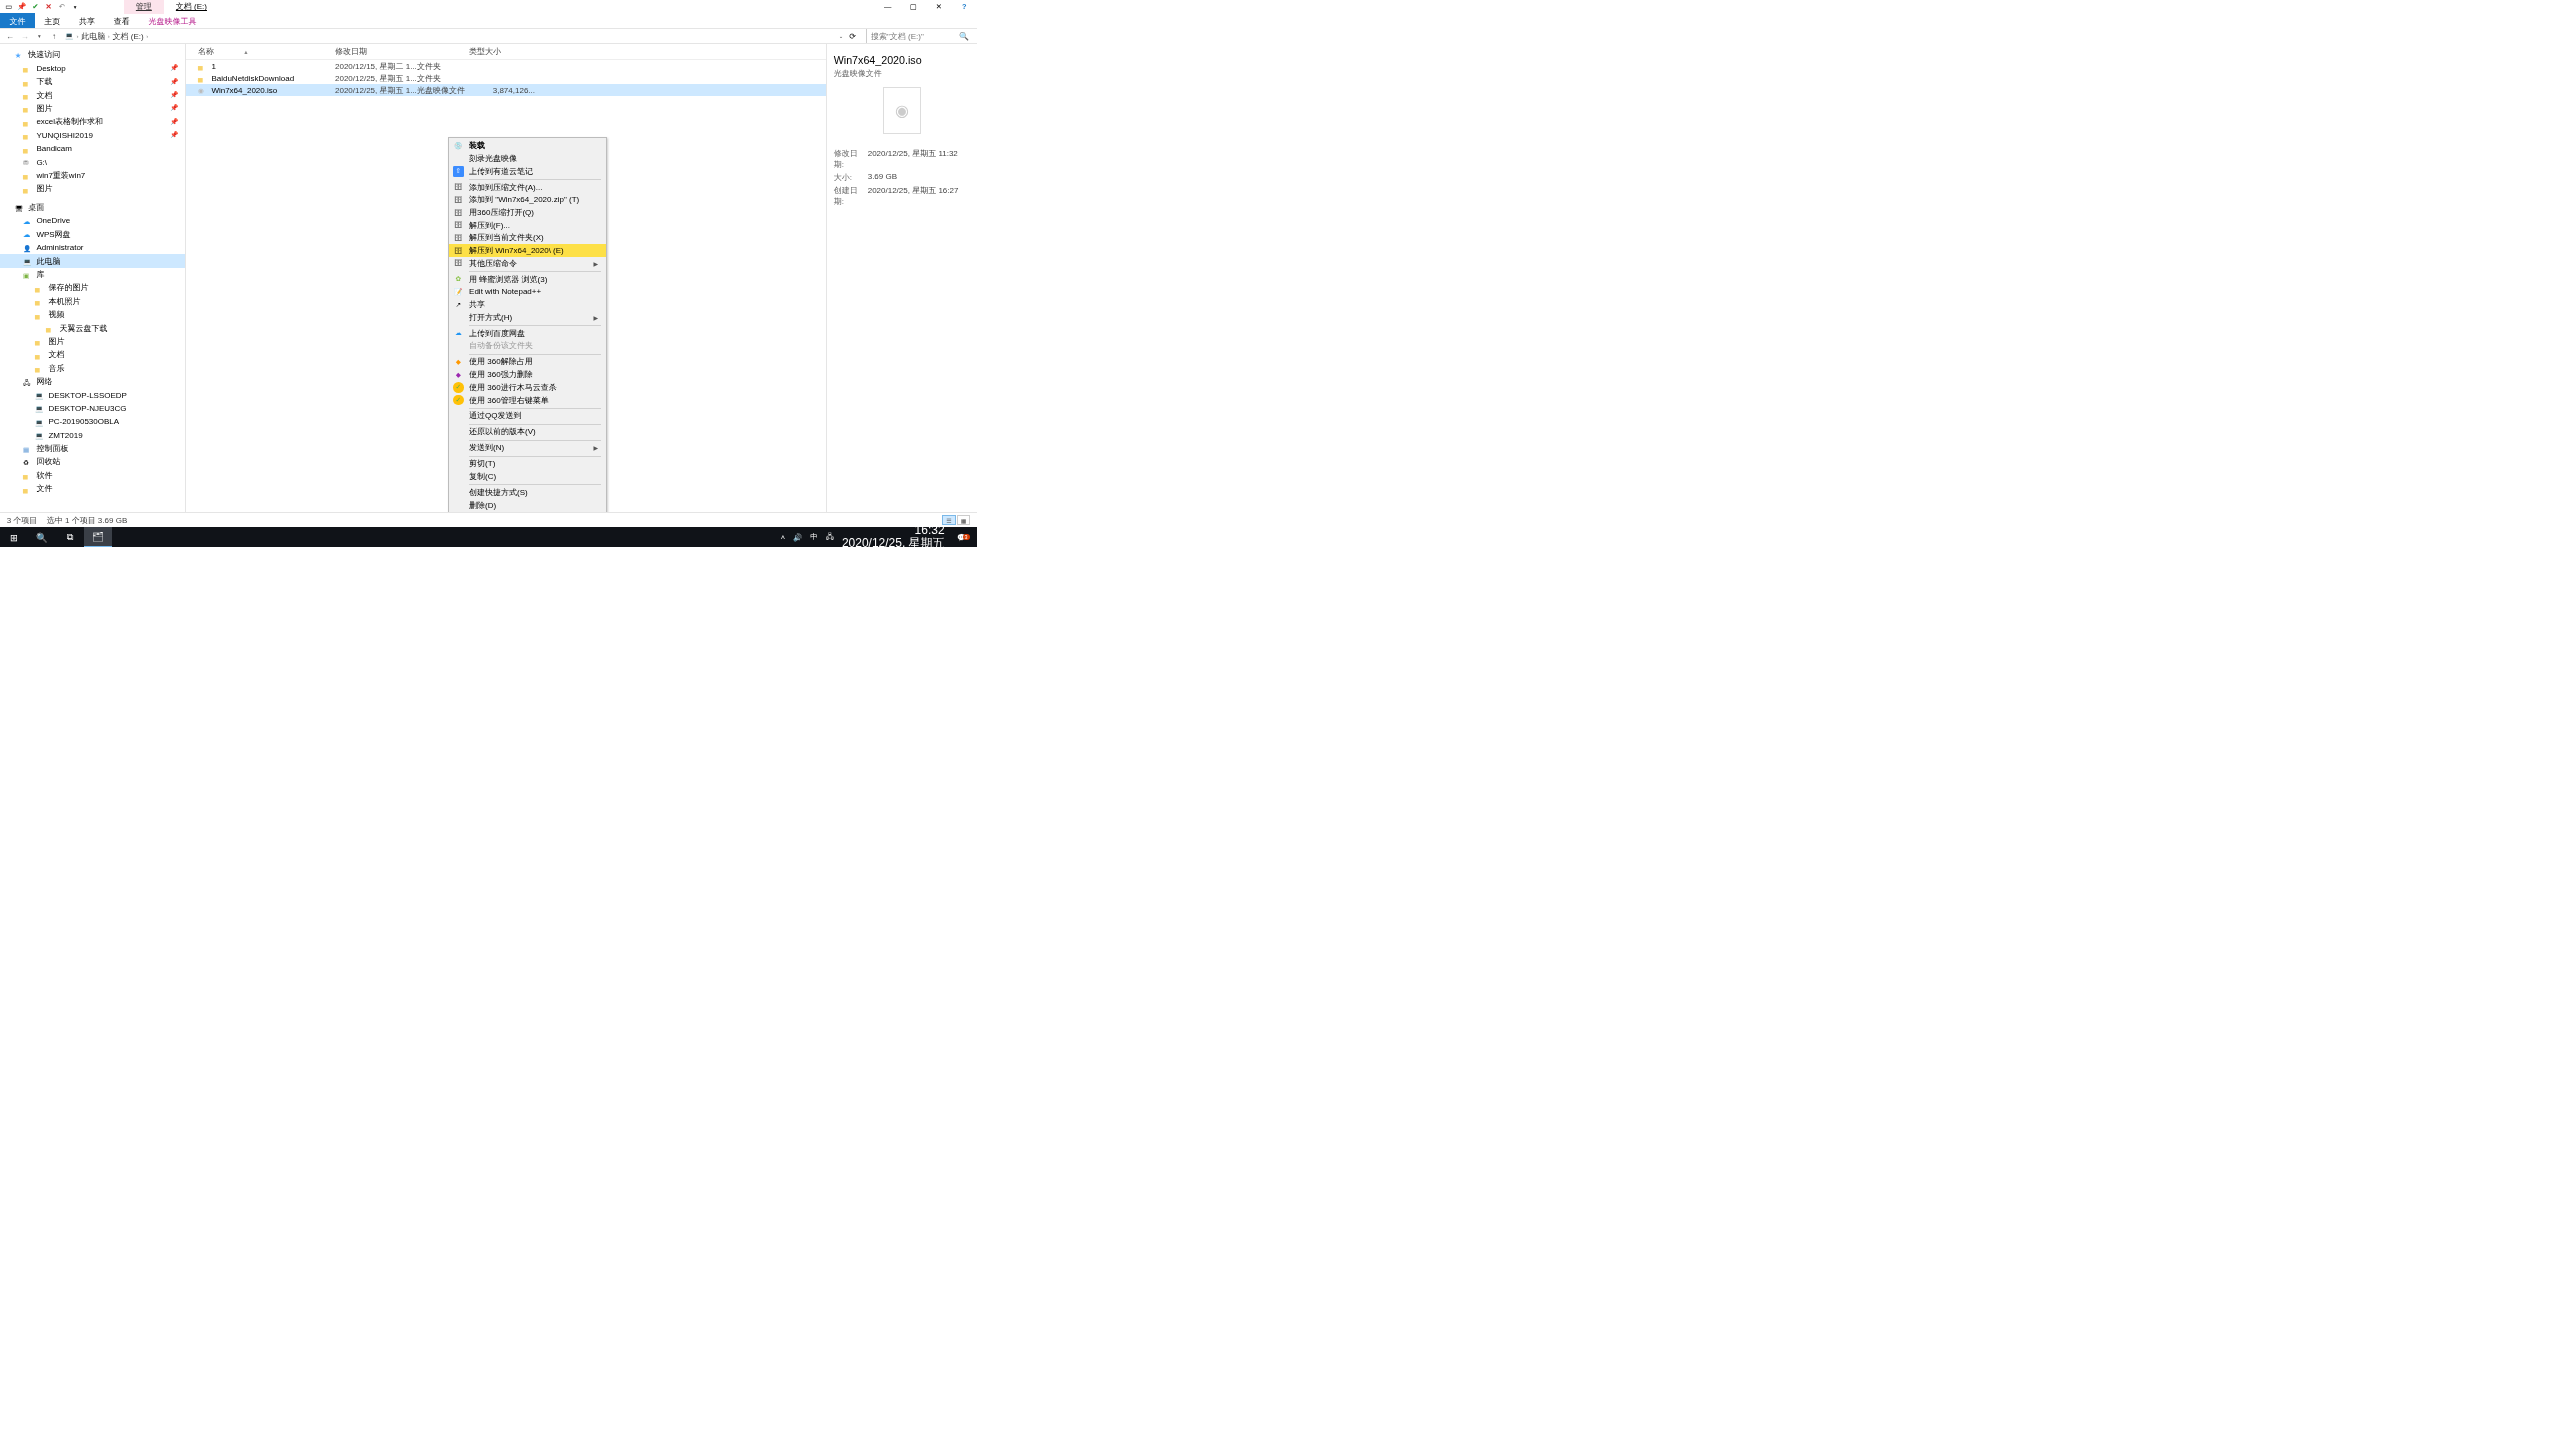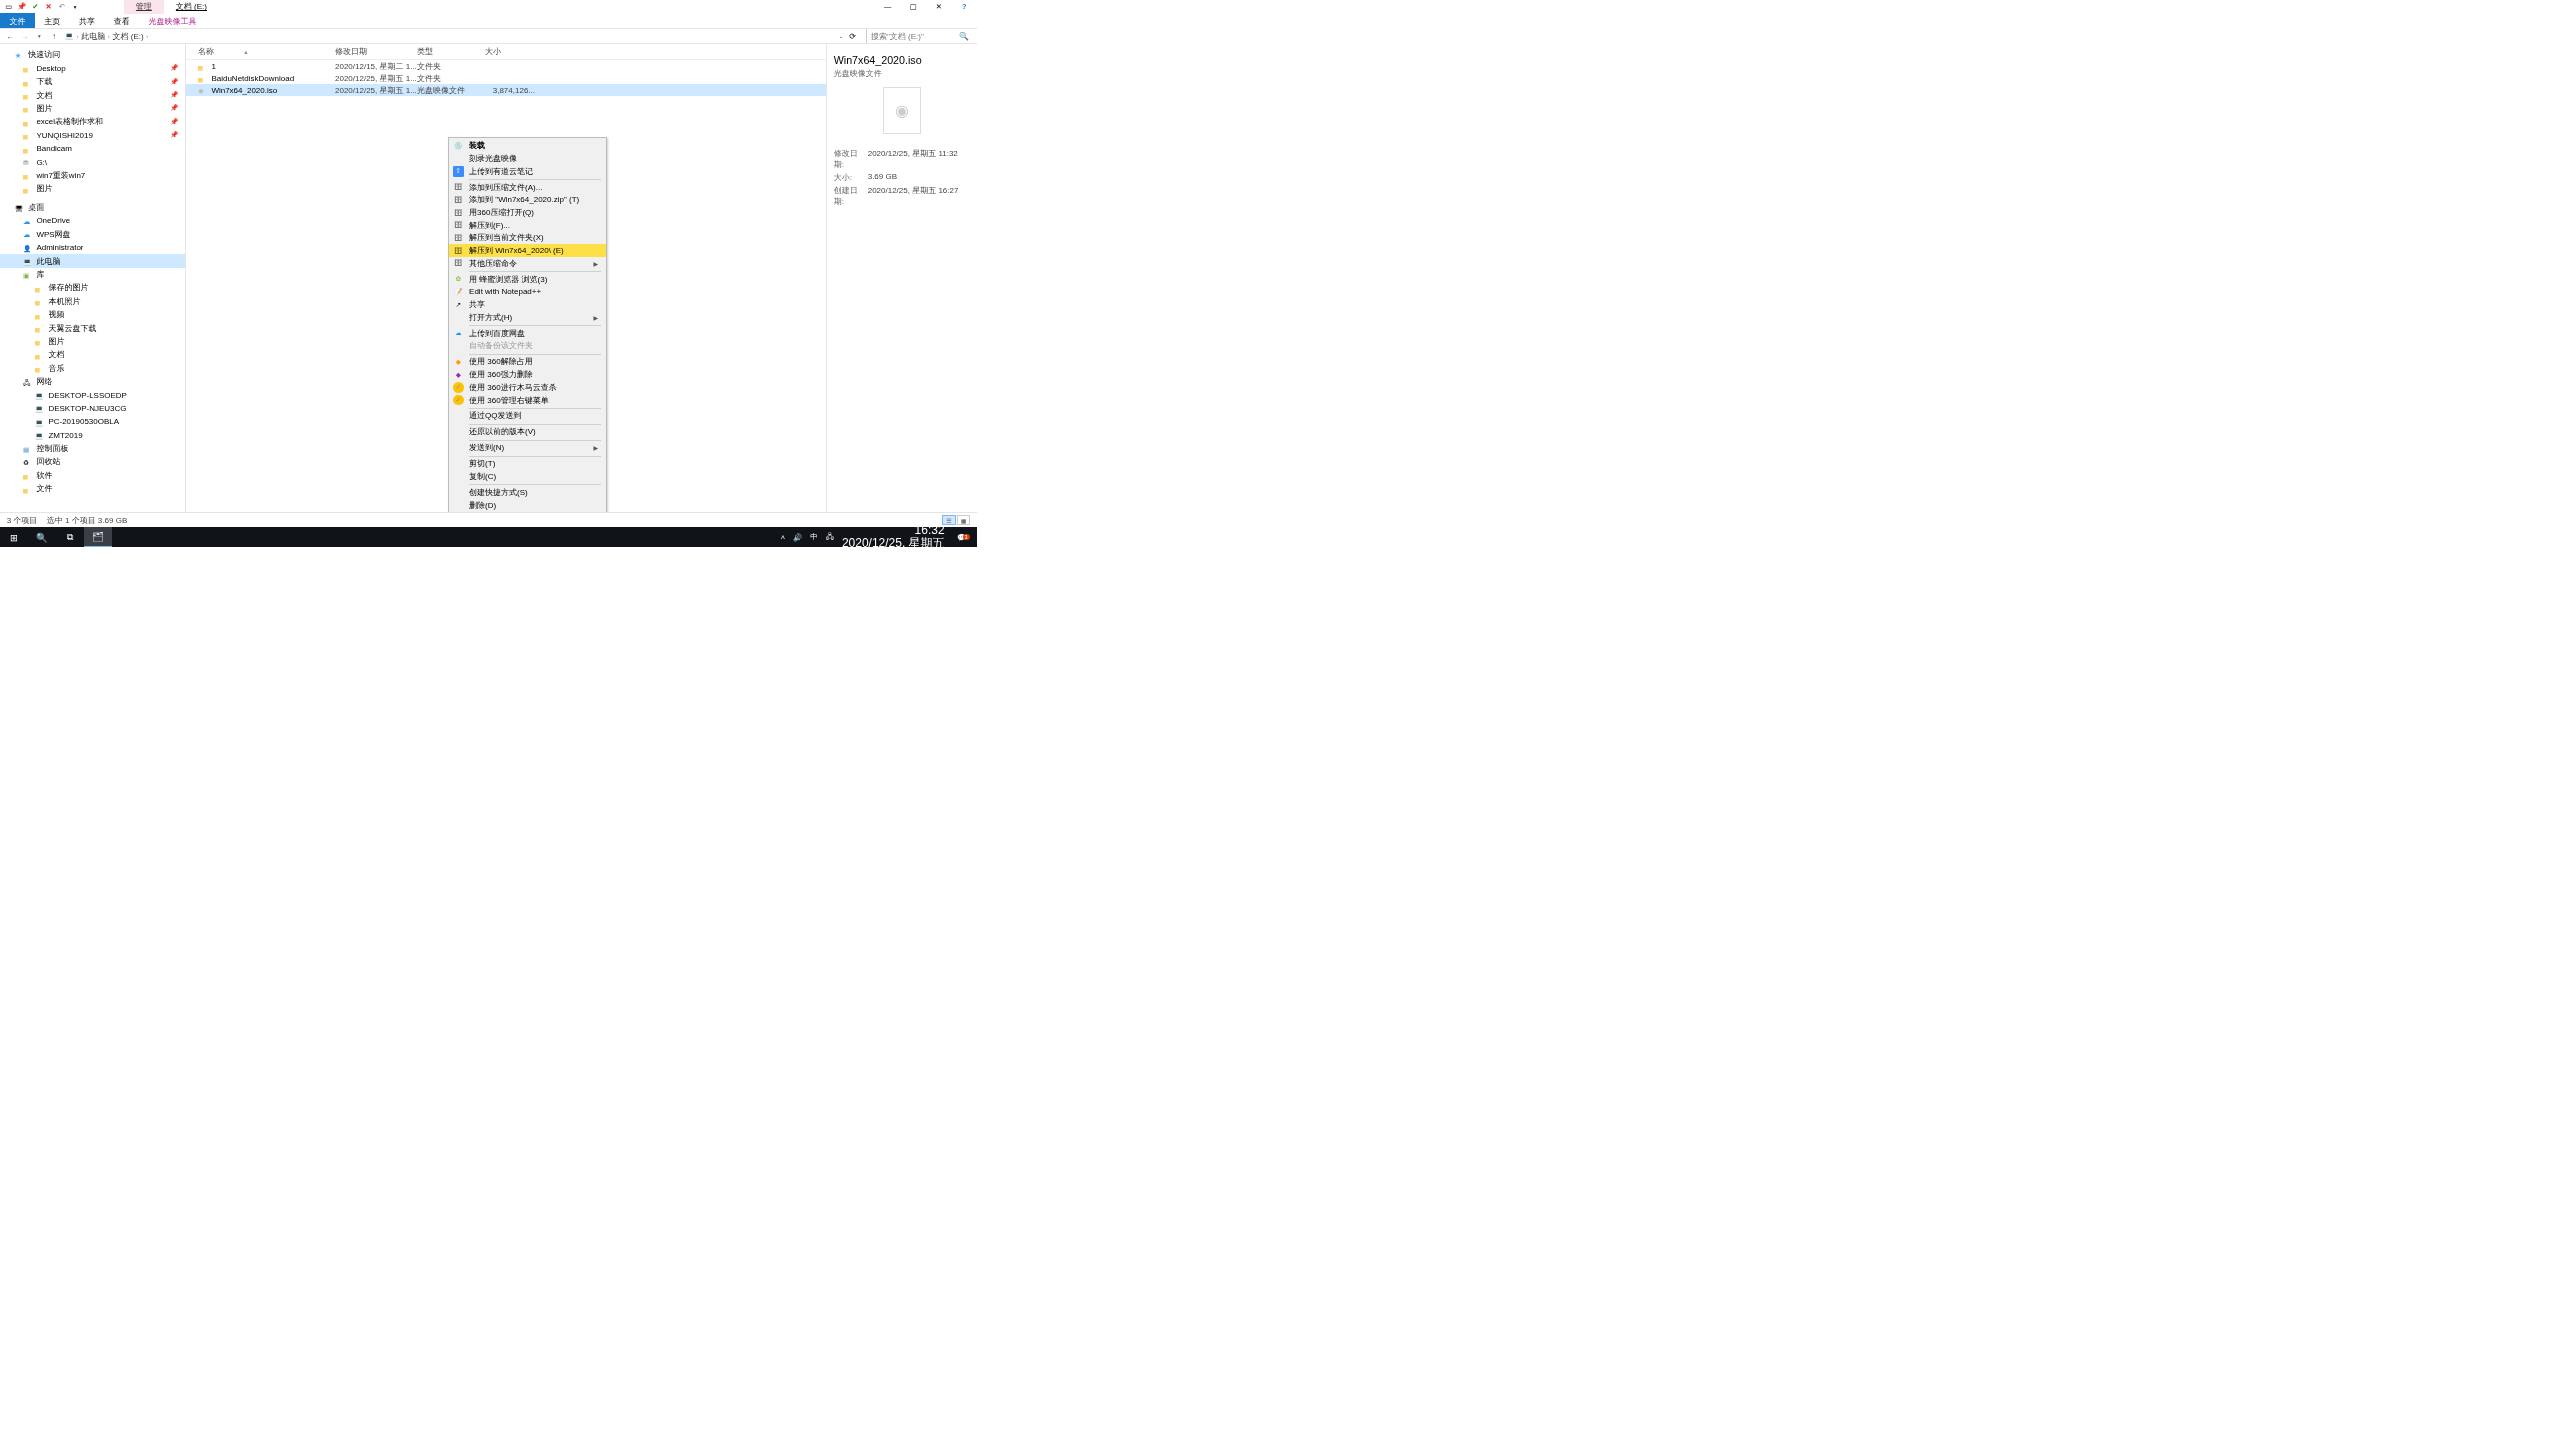--- a/index.html
+++ b/index.html
@@ -48,21 +48,21 @@
   .ico.disk::before { content: "⛃"; font-size: 6.7px; color:#999;}
   .ico.panel::before { content:"▦"; color:#6aa0d8; font-size:6.7px;}
   .ico.bin::before{content:"♻"; font-size:6.7px;}
   .pin { margin-left: auto; margin-right: 6.7px; color: #888; font-size: 6.7px; }
 
   
   .filepane { flex: 1; position: relative; }
   .columns { display: flex; height: 16px; border-bottom: 0.7px solid #eee; align-items: center; color: #444; }
   .col-name { width: 149px; padding-left: 12px; }
   .col-date { width: 82px; }
-  .col-type { width: 68px; }
+  .col-type { width: 68px; text-align: right; }
   .col-size { width: 54px; }
   .row { display: flex; height: 12px; align-items: center; }
   .row.selected { background: #cde8ff; }
   .cell-name { width: 149px; padding-left: 12px; display: flex; align-items: center; gap: 4px; }
   .cell-date { width: 82px; color: #444; }
   .cell-type { width: 68px; color: #444; }
   .cell-size { width: 54px; color: #444; text-align: right; padding-right: 4px; }
   .fico { width: 9.4px; height: 8px; }
   .fico.folder::before { content: "▅"; color: #f8d36b; font-size: 6px; }
   .fico.iso::before { content: "◉"; color: #bbb; font-size: 6.7px; }
@@ -236,21 +236,21 @@
         <span>保存的图片</span>
       </div>
     <div class="tree-item" style="padding-left:35px">
         <span class="ico folder"></span>
         <span>本机照片</span>
       </div>
     <div class="tree-item" style="padding-left:35px">
         <span class="ico folder"></span>
         <span>视频</span>
       </div>
-    <div class="tree-item" style="padding-left:35px">
+    <div class="tree-item" style="padding-left:46px">
         <span class="ico folder"></span>
         <span>天翼云盘下载</span>
       </div>
     <div class="tree-item" style="padding-left:35px">
         <span class="ico folder"></span>
         <span>图片</span>
       </div>
     <div class="tree-item" style="padding-left:35px">
         <span class="ico folder"></span>
         <span>文档</span>

